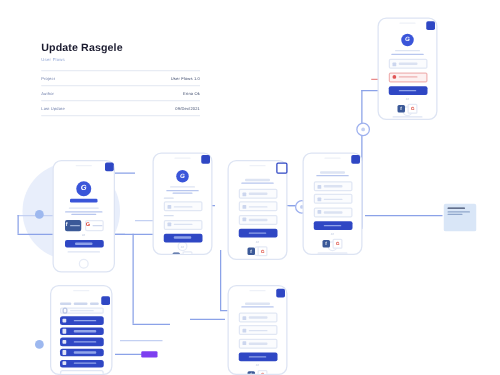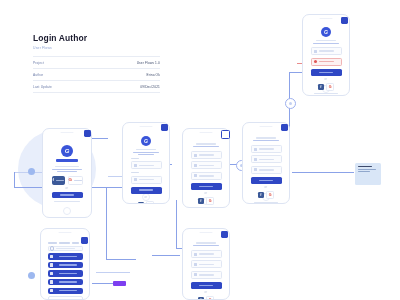--- a/index.html
+++ b/index.html
@@ -179,21 +179,21 @@
   .note .nt{height:1.6px;border-radius:.8px;background:#3d4a6b;width:70%;}
   .note .nl{height:1.1px;border-radius:.6px;background:#90a7cc;
             margin-top:1.6px;}
 </style>
 </head>
 <body>
 
 <div id="canvas">
 
   <div class="header">
-    <div class="title">Login Author</div>
+    <div class="title">Update Rasgele</div>
     <div class="subtitle">User Flows</div>
   </div>
 
   <div class="meta">
     <div class="meta-row">
       <span class="meta-k">Project</span>
       <span class="meta-v">User Flows 1.0</span>
     </div>
     <div class="meta-row">
       <span class="meta-k">Author</span>

